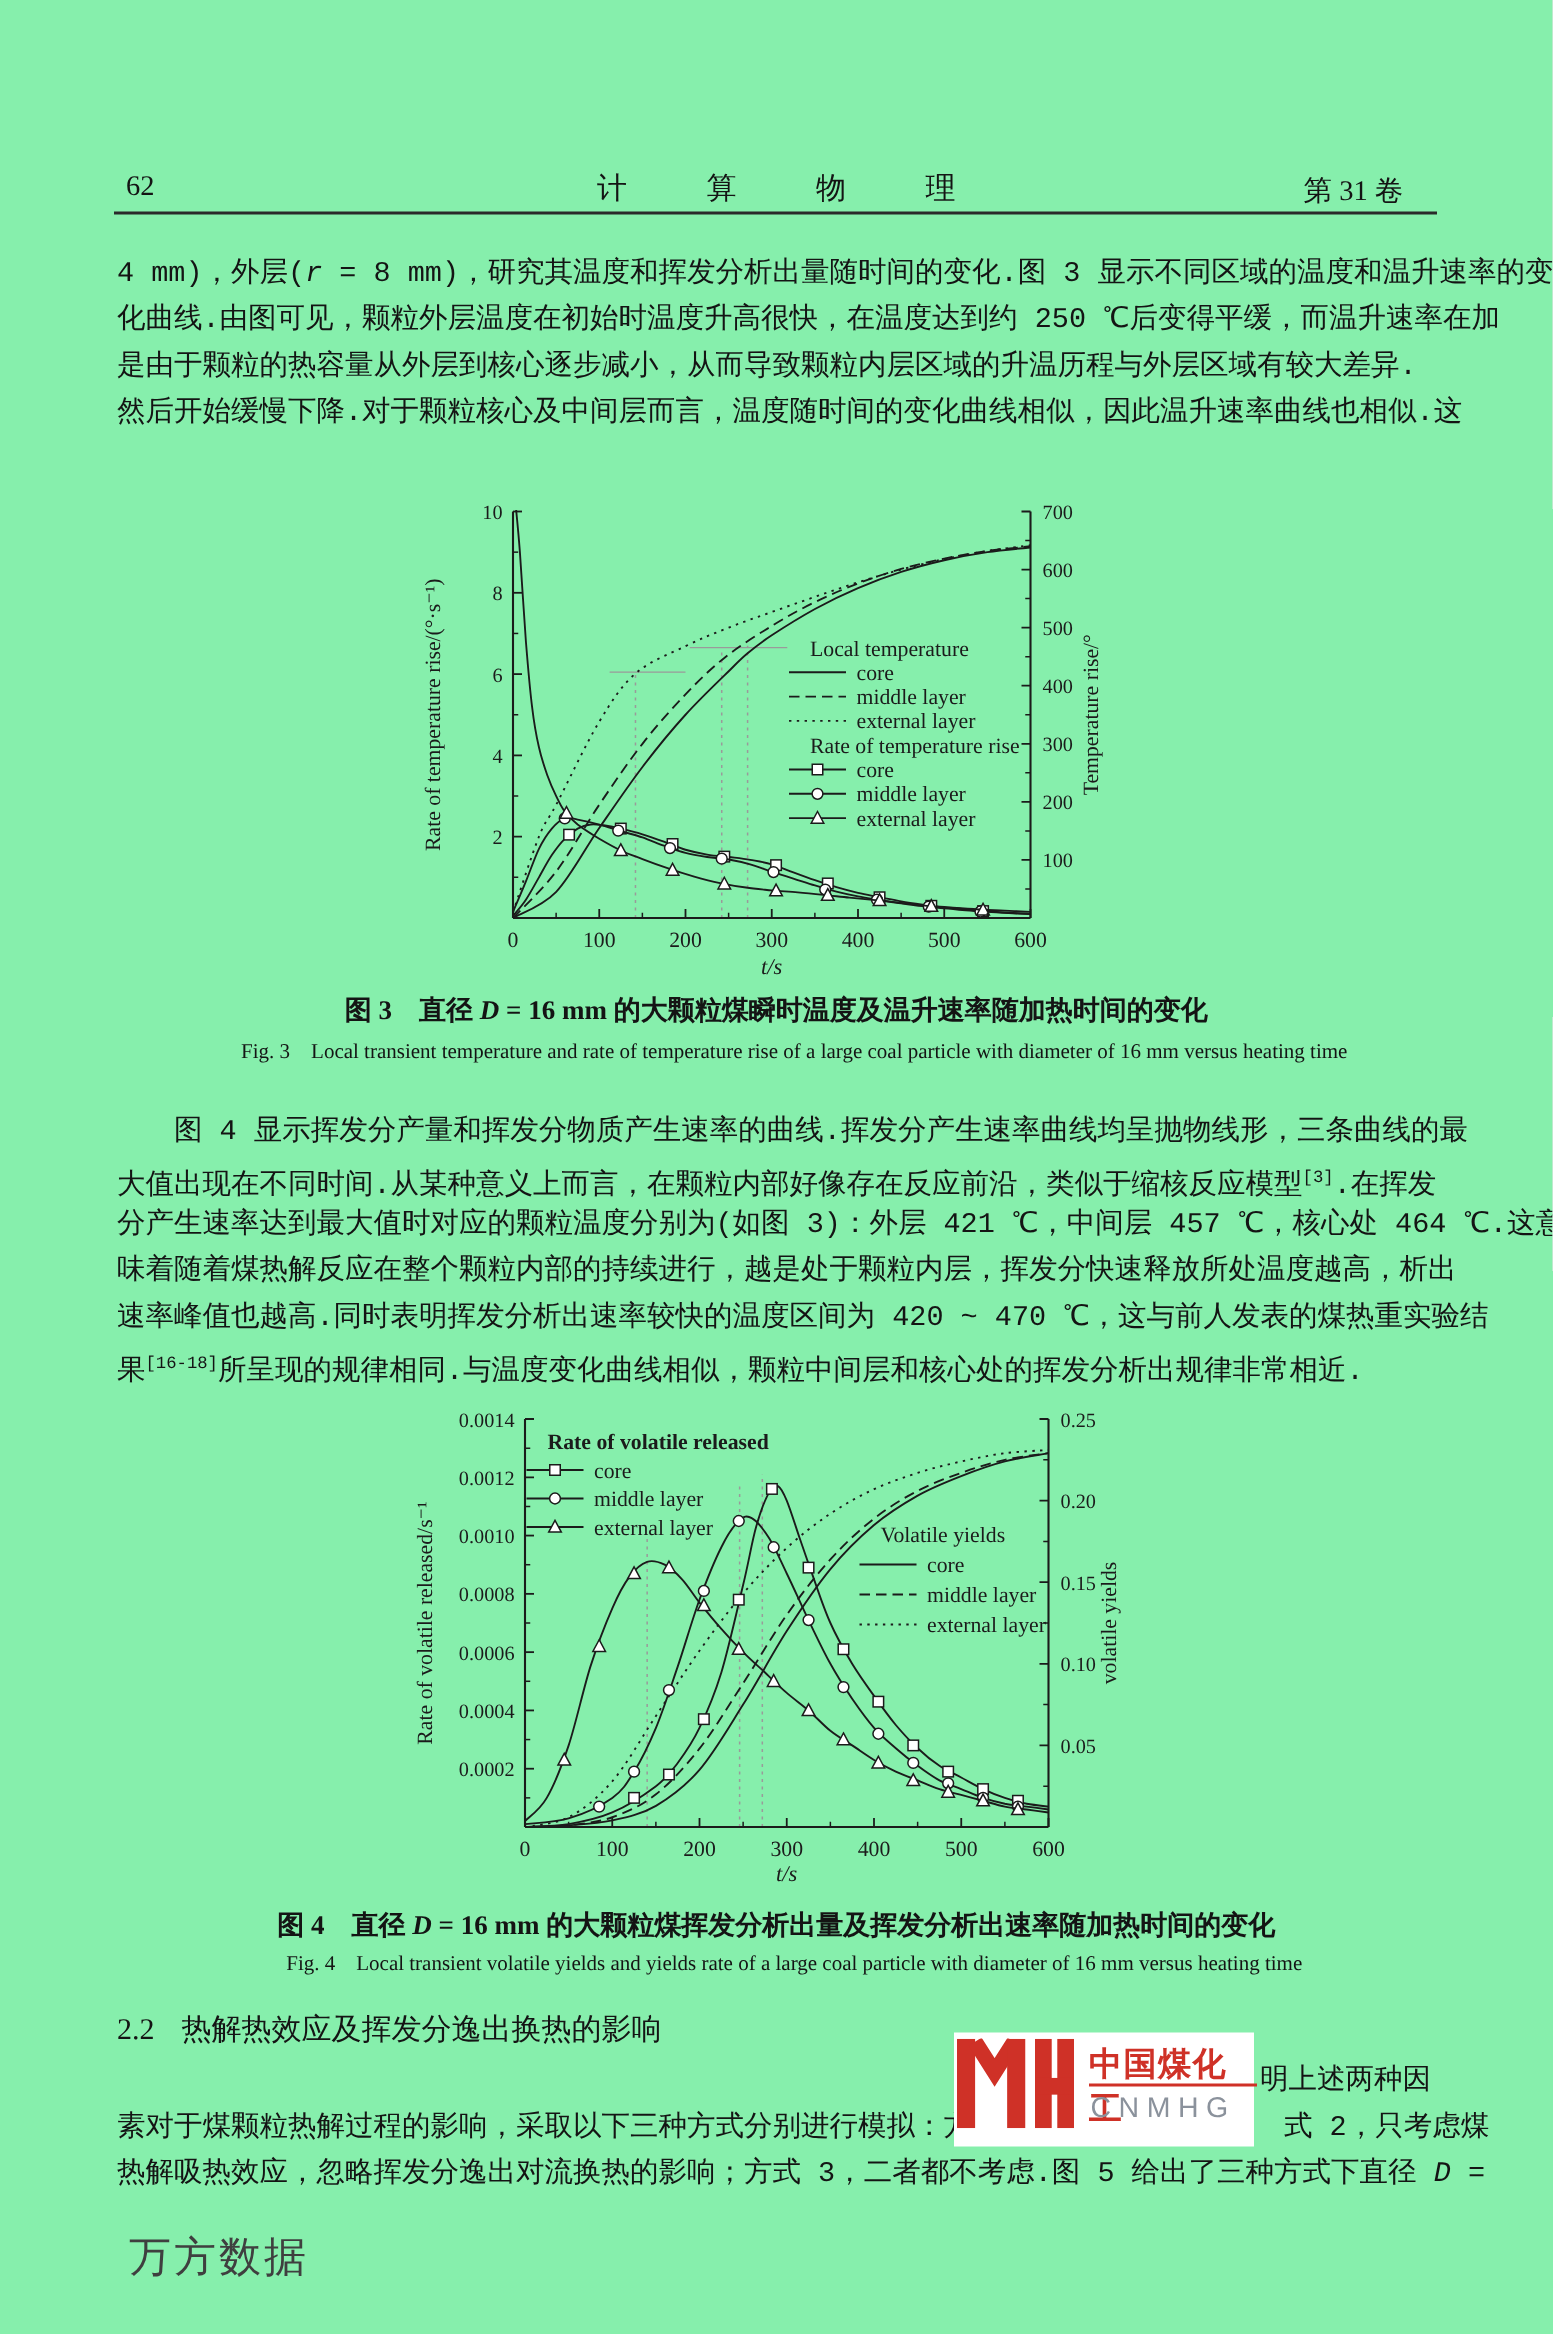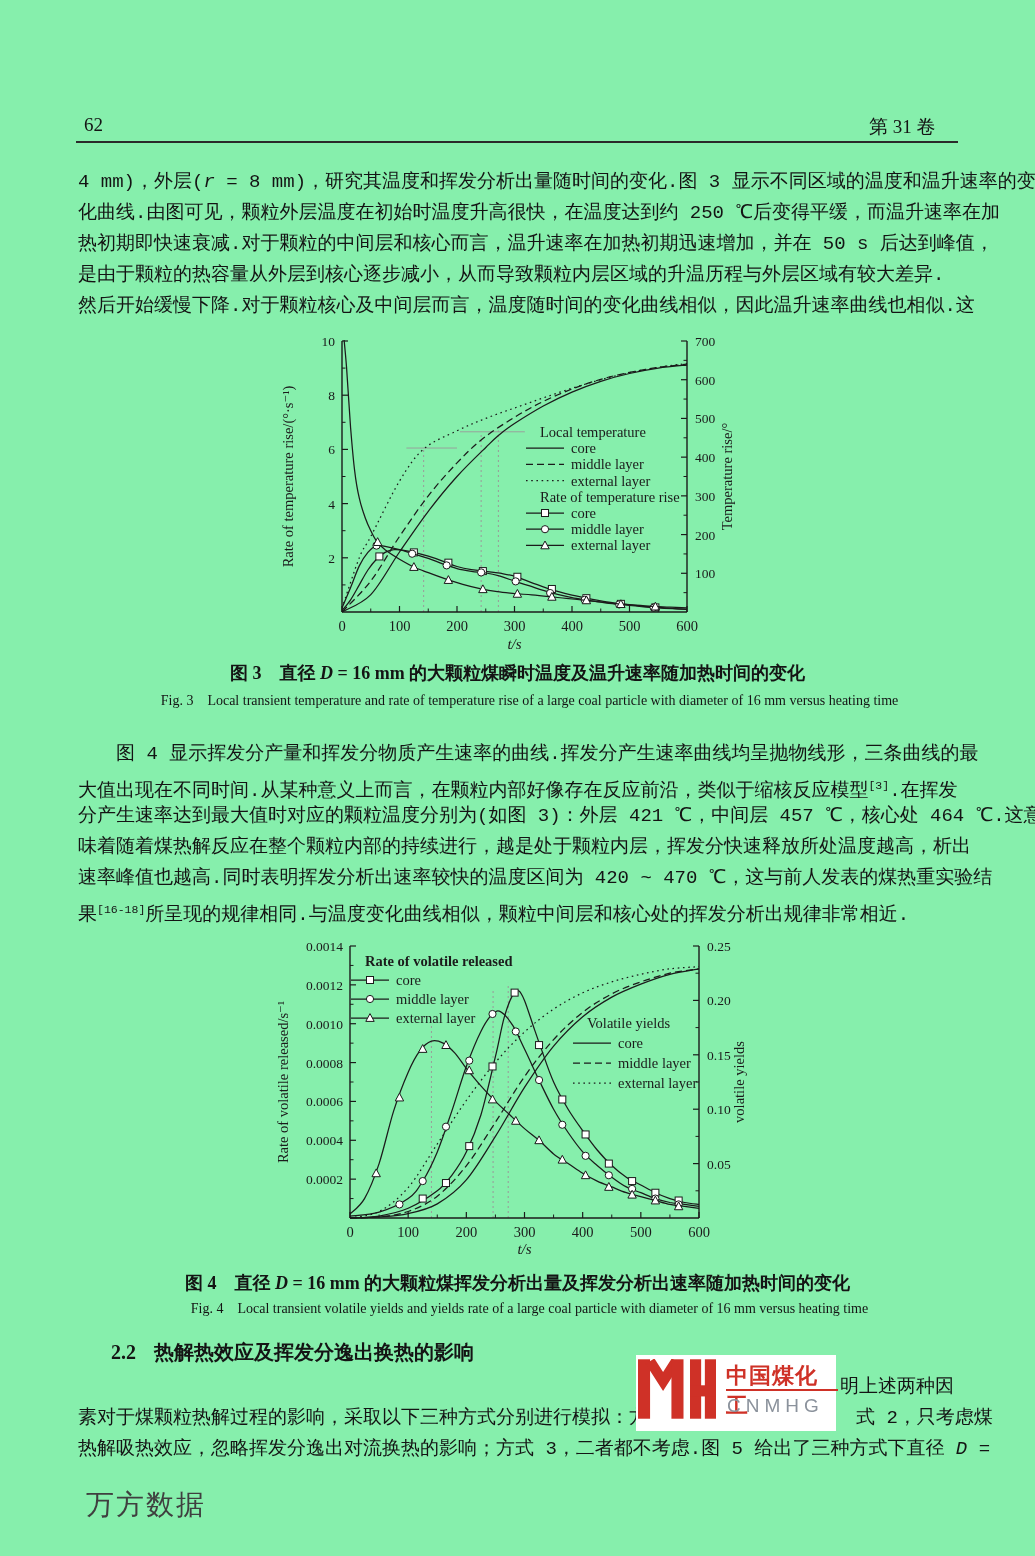--- a/index.html
+++ b/index.html
@@ -11,43 +11,43 @@
   .hdr-rule{position:absolute;left:76px;top:141px;width:882px;height:0;border-top:2px solid #2a2a2a;}
   .para{position:absolute;left:78px;width:900px;font-size:19px;}
   .para .line{position:relative;height:31px;line-height:31px;white-space:nowrap;font-family:Liberation Mono, monospace;}
   .para .line.indent{padding-left:38px;}
   .para sup{font-size:11.5px;}
   .fig{position:absolute;}
   svg text{font-family:"Liberation Serif","DejaVu Serif",serif;}
   .cap{position:absolute;left:0;width:1035px;text-align:center;}
   .cap-cn{font-size:18px;font-weight:bold;}
   .cap-en{font-size:14px;padding-left:12px;}
-  .heading{position:absolute;left:78px;top:1339px;font-size:20px;font-weight:bold;margin-left:33px;}
+  .heading{position:absolute;left:78px;top:1339px;font-size:20px;font-weight:normal;}
   .heading .sp{display:inline-block;width:18px;}
   .watermark{position:absolute;left:636px;top:1355px;width:200px;height:76px;background:#fff;z-index:3;}
   .wm-logo{position:absolute;left:2px;top:4px;}
   .wm-cn{position:absolute;left:90px;top:6px;font-size:22px;font-weight:bold;letter-spacing:1px;font-family:Liberation Sans, sans-serif;}
   .wm-rule{position:absolute;left:90px;top:34px;width:112px;height:0;border-top:2px solid;}
   .wm-code{position:absolute;left:91px;top:40px;font-size:19px;letter-spacing:5px;font-family:"Liberation Sans","DejaVu Sans",sans-serif;}
   .wanfang{position:absolute;left:86px;top:1486px;font-size:28px;color:#3f3f3f;letter-spacing:2px;
            font-family:"Liberation Sans","DejaVu Sans",sans-serif;}
 </style>
 </head>
 <body>
 
 <div class="page">
 
   <span class="hdr-pagenum">62</span>
+  <span class="hdr-title">计 算 物 理</span>
   <span class="hdr-vol">第 31 卷</span>
   <div class="hdr-rule"></div>
 
   <div class="para" style="top:167px" id="para1">
       <div class="line"><span>4 mm)，外层(</span><span style="font-style: italic;">r</span><span> = 8 mm)，研究其温度和挥发分析出量随时间的变化.图 3 显示不同区域的温度和温升速率的变</span></div>
       <div class="line"><span>化曲线.由图可见，颗粒外层温度在初始时温度升高很快，在温度达到约 250 ℃后变得平缓，而温升速率在加</span></div>
-      <div class="line"><span>热初期即快速衰减.对于颗粒的中间层和核心而言，温升速率在加热初期迅速增加，并在 50 s 后达到峰值，</span></div>
       <div class="line"><span>是由于颗粒的热容量从外层到核心逐步减小，从而导致颗粒内层区域的升温历程与外层区域有较大差异.</span></div>
       <div class="line"><span>然后开始缓慢下降.对于颗粒核心及中间层而言，温度随时间的变化曲线相似，因此温升速率曲线也相似.这</span></div>
     </div>
 
   <div class="fig" style="left:273px;top:333px">
     <svg id="fig3-svg" width="470" height="332">
         <defs>
           <clipPath id="fig3-svg-clip">
             <rect x="69" y="7" width="345" height="273"></rect>
           </clipPath>

